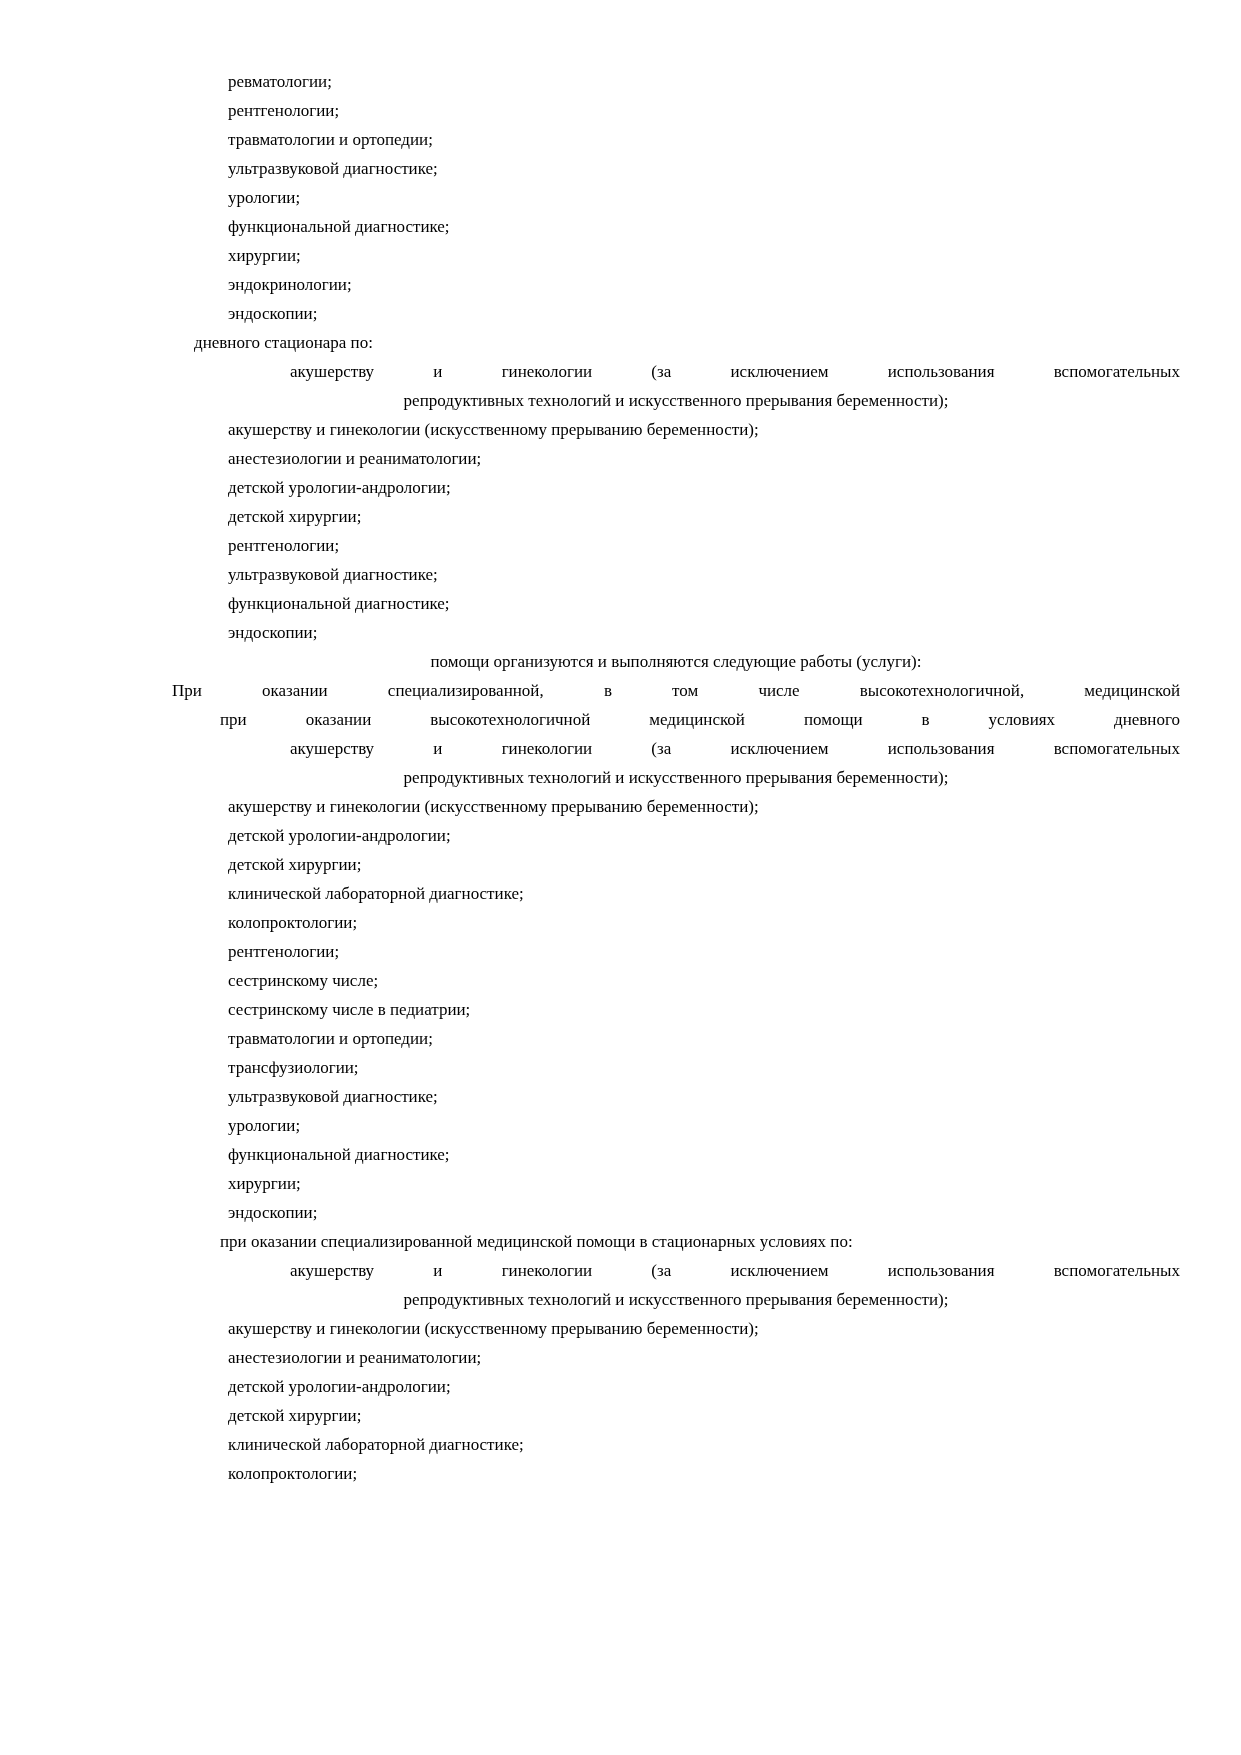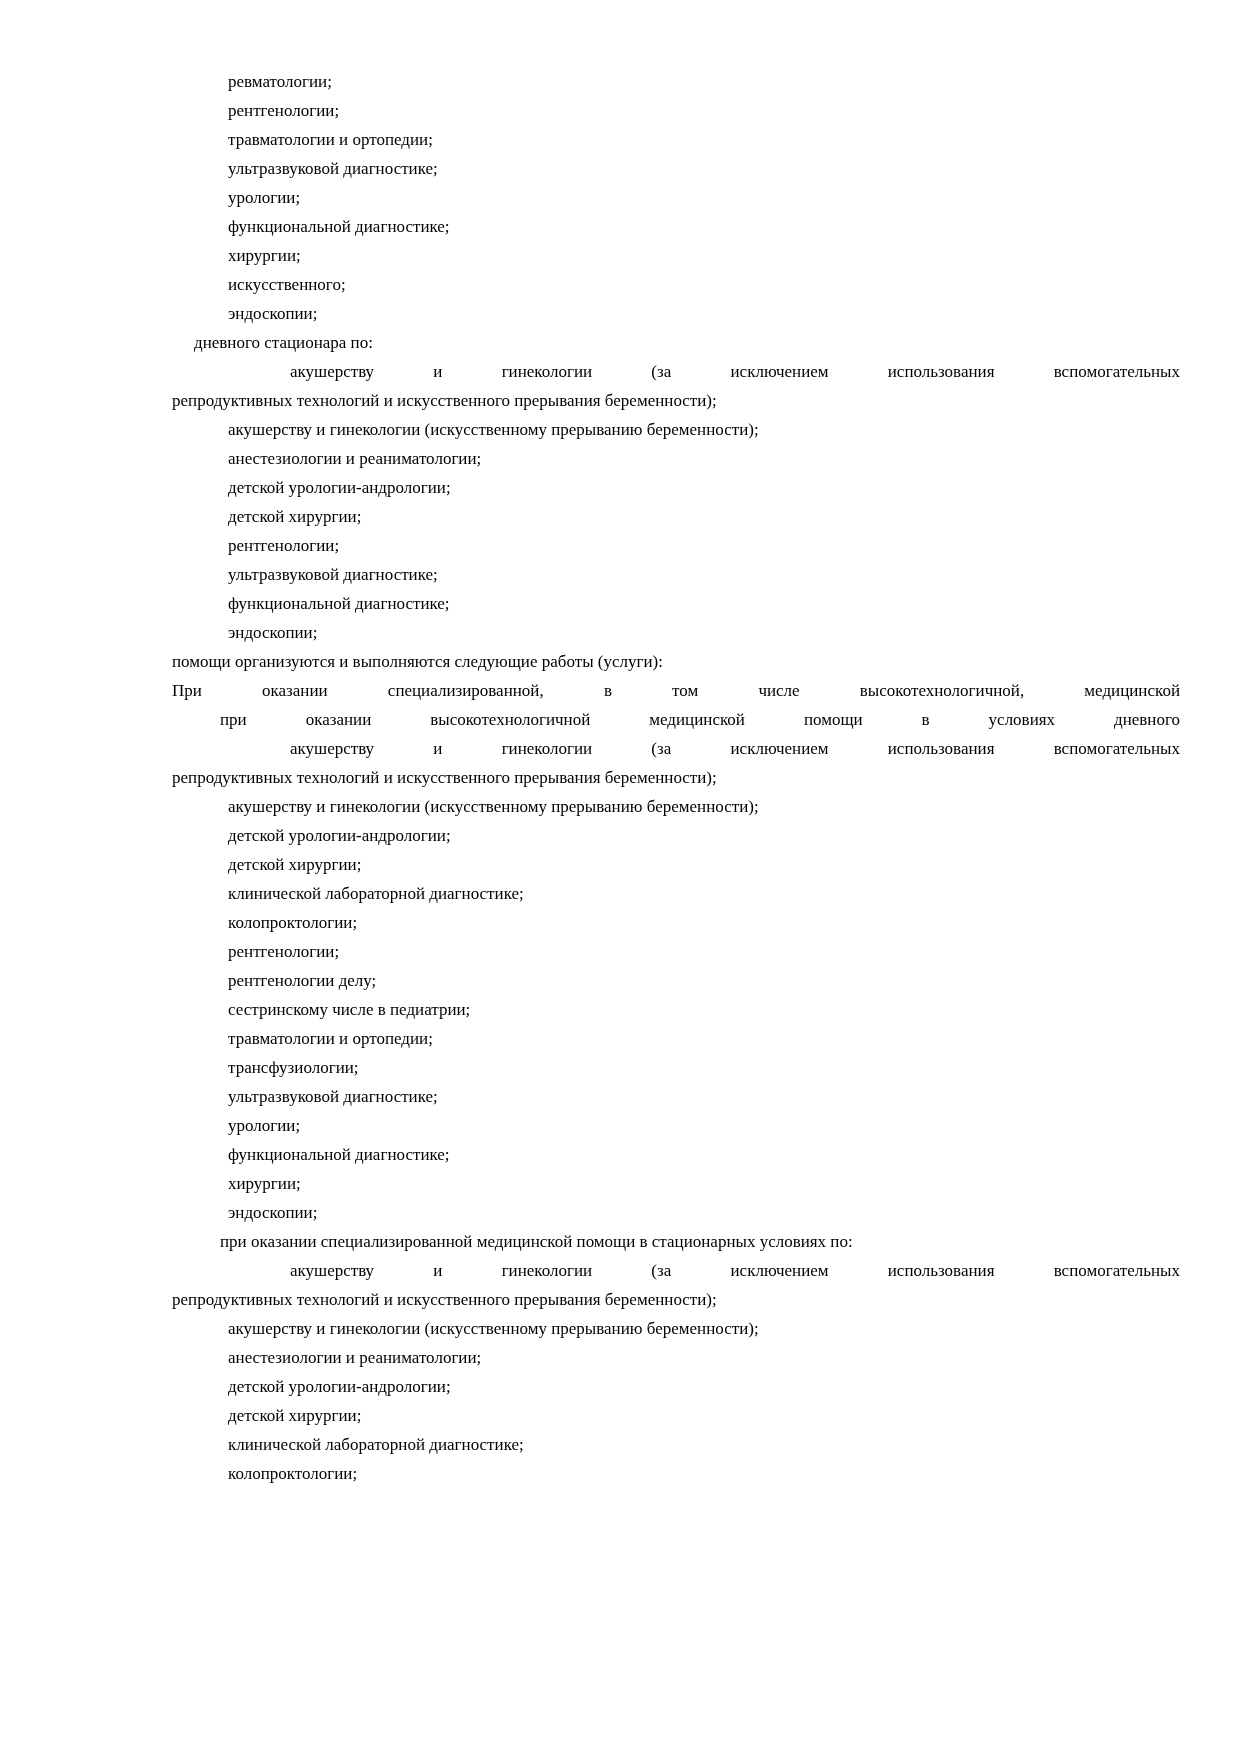--- a/index.html
+++ b/index.html
@@ -25,39 +25,39 @@
     line-height: 29px;
   }
   .line {
     white-space: nowrap;
   }
   .line.just {
     white-space: nowrap;
     text-align: justify;
     text-align-last: justify;
   }
-  .ind-base  { padding-left: 0; }
+  .ind-base  { padding-left: 0; text-align: center; }
   .ind-dnev  { padding-left: 22px; }
   .ind-sub   { padding-left: 48px; }
   .ind-item  { padding-left: 56px; }
   .ind-akush { padding-left: 118px; }
 </style>
 </head>
 <body>
 
 <div class="page">
   <div class="textblock" id="textblock">
       <div class="line ind-item">ревматологии;</div>
       <div class="line ind-item">рентгенологии;</div>
       <div class="line ind-item">травматологии и ортопедии;</div>
       <div class="line ind-item">ультразвуковой диагностике;</div>
       <div class="line ind-item">урологии;</div>
       <div class="line ind-item">функциональной диагностике;</div>
       <div class="line ind-item">хирургии;</div>
-      <div class="line ind-item">искусственного;</div>
+      <div class="line ind-item">эндокринологии;</div>
       <div class="line ind-item">эндоскопии;</div>
       <div class="line ind-dnev">дневного стационара по:</div>
       <div class="line ind-akush just">акушерству и гинекологии (за исключением использования вспомогательных</div>
       <div class="line ind-base">репродуктивных технологий и искусственного прерывания беременности);</div>
       <div class="line ind-item">акушерству и гинекологии (искусственному прерыванию беременности);</div>
       <div class="line ind-item">анестезиологии и реаниматологии;</div>
       <div class="line ind-item">детской урологии-андрологии;</div>
       <div class="line ind-item">детской хирургии;</div>
       <div class="line ind-item">рентгенологии;</div>
       <div class="line ind-item">ультразвуковой диагностике;</div>
@@ -67,21 +67,21 @@
       <div class="line ind-base just">При оказании специализированной, в том числе высокотехнологичной, медицинской</div>
       <div class="line ind-sub just">при оказании высокотехнологичной медицинской помощи в условиях дневного</div>
       <div class="line ind-akush just">акушерству и гинекологии (за исключением использования вспомогательных</div>
       <div class="line ind-base">репродуктивных технологий и искусственного прерывания беременности);</div>
       <div class="line ind-item">акушерству и гинекологии (искусственному прерыванию беременности);</div>
       <div class="line ind-item">детской урологии-андрологии;</div>
       <div class="line ind-item">детской хирургии;</div>
       <div class="line ind-item">клинической лабораторной диагностике;</div>
       <div class="line ind-item">колопроктологии;</div>
       <div class="line ind-item">рентгенологии;</div>
-      <div class="line ind-item">рентгенологии делу;</div>
+      <div class="line ind-item">сестринскому числе;</div>
       <div class="line ind-item">сестринскому числе в педиатрии;</div>
       <div class="line ind-item">травматологии и ортопедии;</div>
       <div class="line ind-item">трансфузиологии;</div>
       <div class="line ind-item">ультразвуковой диагностике;</div>
       <div class="line ind-item">урологии;</div>
       <div class="line ind-item">функциональной диагностике;</div>
       <div class="line ind-item">хирургии;</div>
       <div class="line ind-item">эндоскопии;</div>
       <div class="line ind-sub">при оказании специализированной медицинской помощи в стационарных условиях по:</div>
       <div class="line ind-akush just">акушерству и гинекологии (за исключением использования вспомогательных</div>

